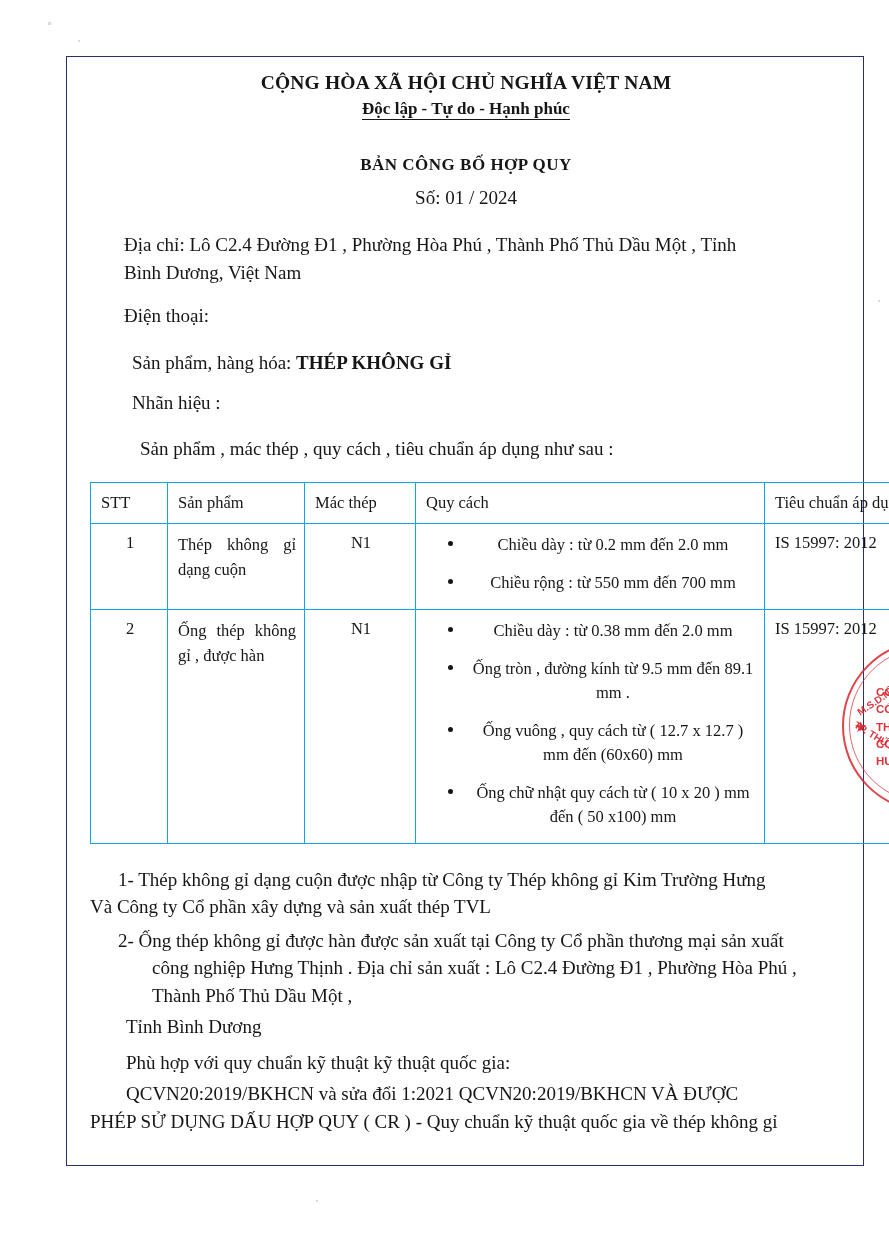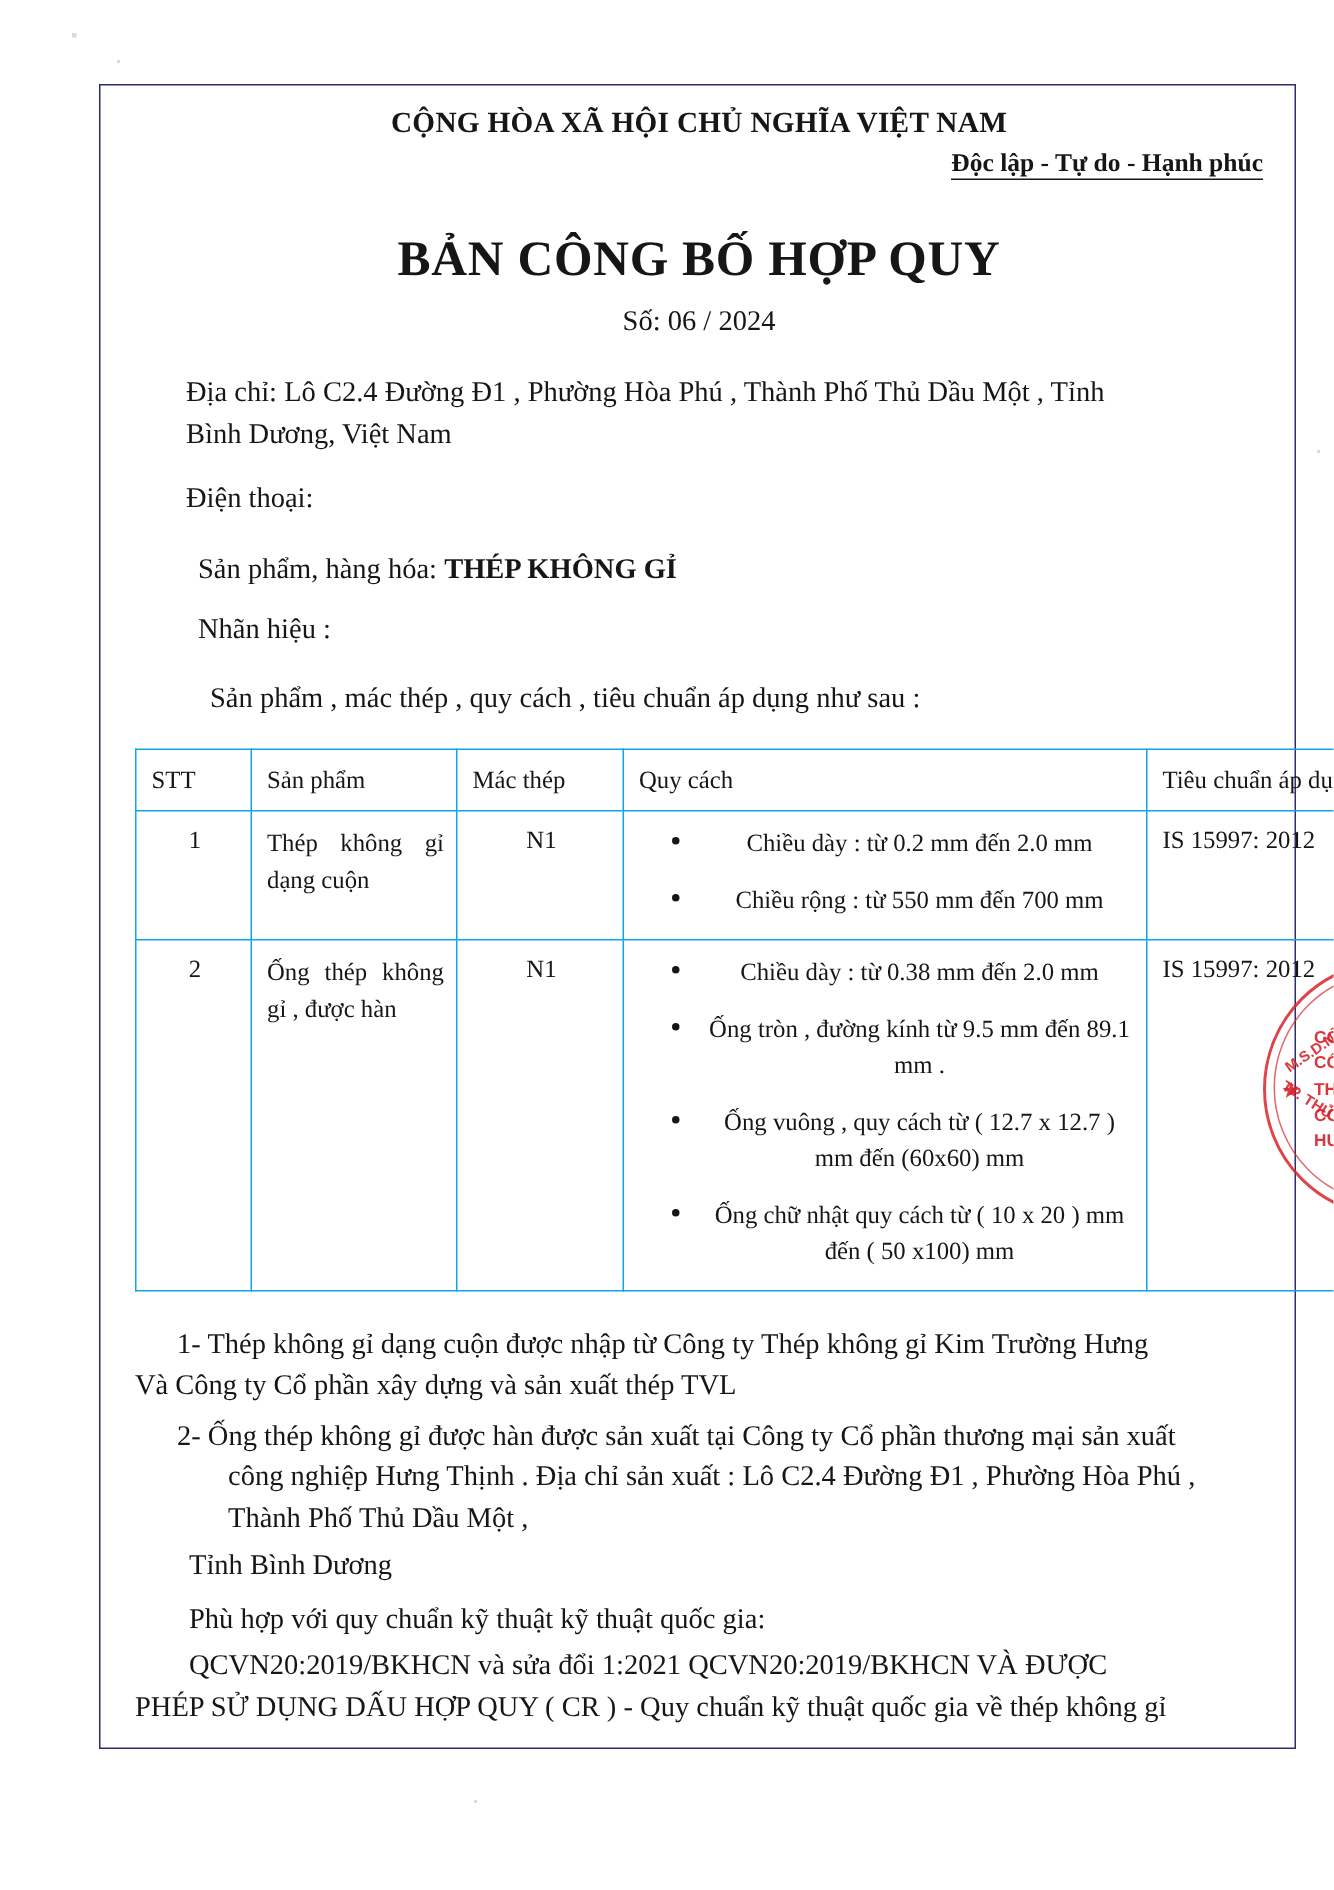--- a/index.html
+++ b/index.html
@@ -47,30 +47,29 @@
     font-weight: bold;
     font-size: 19.5px;
     letter-spacing: 0.2px;
     margin: 0;
     padding-top: 6px;
   }
   .nat-sub {
     font-weight: bold;
     font-size: 17px;
     margin: 5px 0 0 0;
-    text-align: right;
   }
   .nat-sub span.ul {
     border-bottom: 1.4px solid #161616;
     padding-bottom: 1px;
   }
 
   .doc-title {
     font-weight: bold;
-    font-size: 33px;
+    font-size: 17px;
     margin: 36px 0 0 0;
     letter-spacing: 0.5px;
   }
   .doc-number {
     font-size: 19px;
     margin: 12px 0 0 0;
   }
 
   .para {
     font-size: 19px;
@@ -252,21 +251,21 @@
   <div class="speck" style="left:62px; top:40px; width:2px; height:2px;"></div>
   <div class="speck" style="left:862px; top:300px; width:2px; height:2px;"></div>
   <div class="speck" style="left:300px; top:1200px; width:2px; height:2px;"></div>
 
   <div class="content">
 
     <div class="center nat-title">CỘNG HÒA XÃ HỘI CHỦ NGHĨA VIỆT NAM</div>
     <div class="center nat-sub"><span class="ul">Độc lập - Tự do - Hạnh phúc</span></div>
 
     <div class="center doc-title">BẢN CÔNG BỐ HỢP QUY</div>
-    <div class="center doc-number">Số: 06 / 2024</div>
+    <div class="center doc-number">Số: 01 / 2024</div>
 
 
     <p class="para p-addr">
       <span>Địa chỉ:</span>
       <span>Lô C2.4 Đường Đ1 , Phường Hòa Phú , Thành Phố Thủ Dầu Một , Tỉnh</span><br>
       <span>Bình Dương, Việt Nam</span>
     </p>
 
     <p class="para p-phone">Điện thoại:</p>
 

